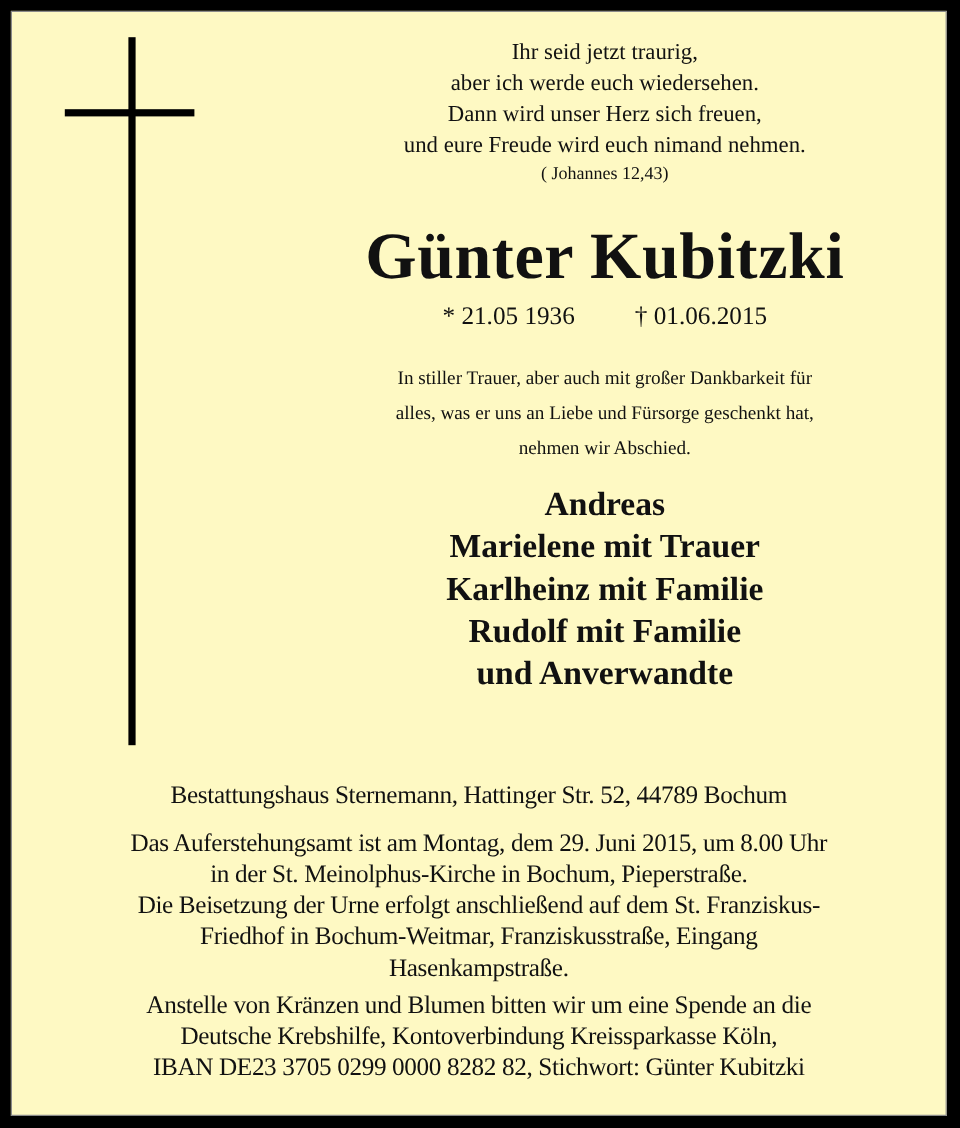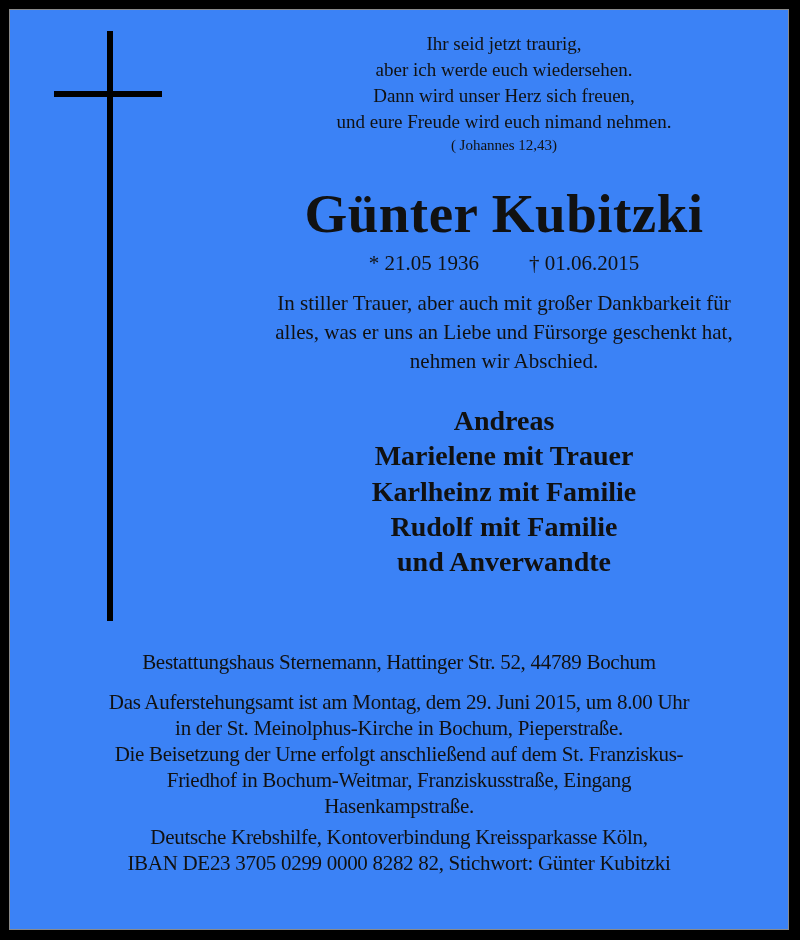--- a/index.html
+++ b/index.html
@@ -8,21 +8,21 @@
       background: #000000;
       position: relative;
       overflow: hidden;
       font-family: "Liberation Serif", "DejaVu Serif", serif;
       color: #111111;
     }
     .card {
       position: absolute;
       left: 9px; top: 9px;
       width: 780px; height: 921px;
-      background: #3b82f6;
+      background: #fef9c3;
       box-shadow: inset 0 0 0 1px #8a8a8a;
     }
     .cross-v {
       position: absolute;
       left: 98px; top: 22px;
       width: 6px; height: 590px;
       background: #000;
     }
     .cross-h {
       position: absolute;
@@ -45,22 +45,22 @@
       font-size: 55px; font-weight: bold; line-height: 66px;
       letter-spacing: 0.5px;
     }
     .dates {
       top: 240px;
       font-size: 21px; line-height: 28px;
     }
     .dates span { display: inline-block; }
     .dates .gap { width: 50px; }
     .mourning {
-      top: 280px;
-      font-size: 21px; line-height: 29px;
+      top: 292px;
+      font-size: 16px; line-height: 29px;
     }
     .mourners {
       top: 394px;
       font-size: 28px; font-weight: bold; line-height: 35.3px;
     }
     .footer {
       position: absolute;
       left: 0; width: 780px;
       text-align: center;
       font-size: 21px; line-height: 26px;
@@ -113,17 +113,18 @@
 
   <div class="footer service">
     <span class="line">Das Auferstehungsamt ist am Montag, dem 29. Juni 2015, um 8.00 Uhr</span>
     <span class="line">in der St. Meinolphus-Kirche in Bochum, Pieperstraße.</span>
     <span class="line">Die Beisetzung der Urne erfolgt anschließend auf dem St. Franziskus-</span>
     <span class="line">Friedhof in Bochum-Weitmar, Franziskusstraße, Eingang</span>
     <span class="line">Hasenkampstraße.</span>
   </div>
 
   <div class="footer donation">
+    <span class="line">Anstelle von Kränzen und Blumen bitten wir um eine Spende an die</span>
     <span class="line">Deutsche Krebshilfe, Kontoverbindung Kreissparkasse Köln,</span>
     <span class="line">IBAN DE23 3705 0299 0000 8282 82, Stichwort: Günter Kubitzki</span>
   </div>
 
 </div>
 
 </body></html>

